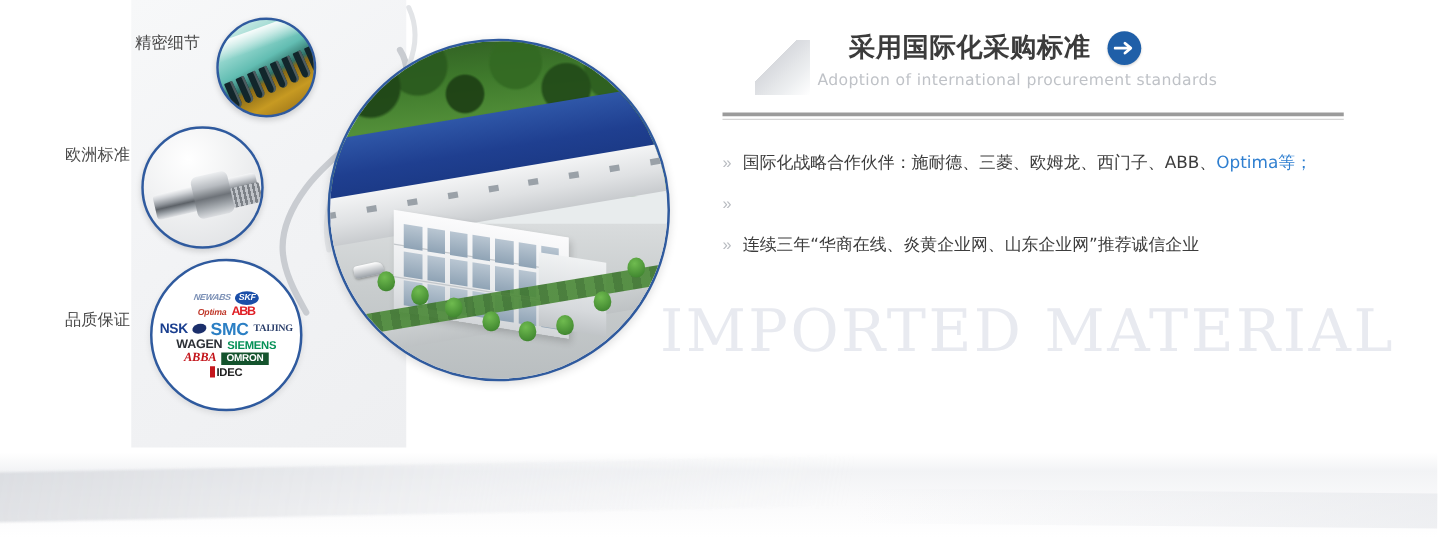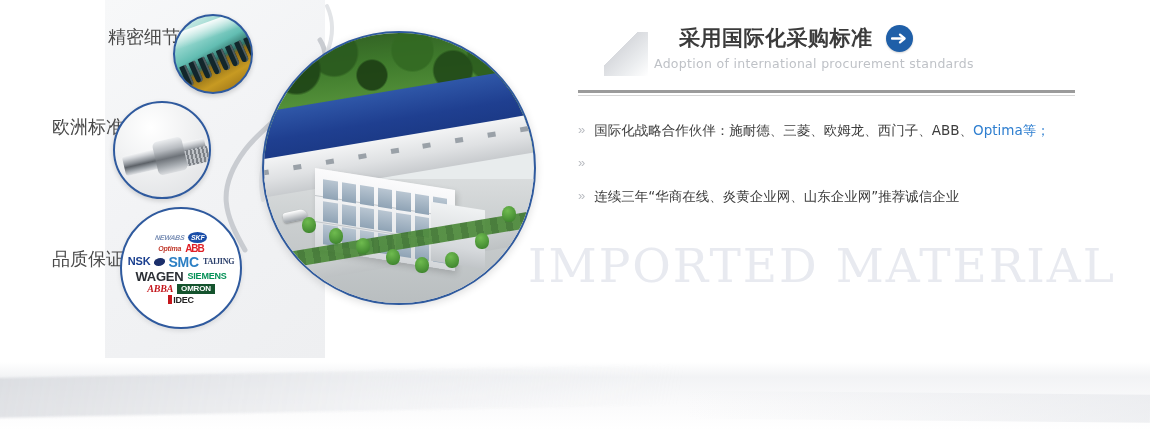--- a/index.html
+++ b/index.html
@@ -112,31 +112,31 @@
   .lg-newabs{ font-size:7px; color:#7a8fb5; font-style:italic; transform:skewX(-8deg); }
   .lg-skf{ font-size:7px; color:#fff; background:#1a4ea8; border-radius:50%;
            padding:2px 3px; font-style:italic; }
   .lg-optima{ font-size:7px; color:#c0392b; font-style:italic; }
   .lg-abb{ font-size:10px; color:#e01f26; letter-spacing:-1px; }
   .lg-nsk{ font-size:11px; color:#1a3f8f; }
   .lg-smc{ font-size:14px; color:#2b7fc4; }
   .lg-smc-dot{ display:inline-block; width:11px; height:8px; background:#1b2f6b;
                border-radius:50%; transform:skewX(-14deg); margin-right:-1px; }
   .lg-taijing{ font-size:8px; color:#2b3f6b; font-family:"Liberation Serif",serif; }
-  .lg-wagen{ font-size:13px; color:#2b2f35; }
+  .lg-wagen{ font-size:10px; color:#2b2f35; }
   .lg-siemens{ font-size:9px; color:#059157; }
   .lg-abba{ font-size:10px; color:#c4161c; font-style:italic;
             font-family:"Liberation Serif",serif; }
   .lg-omron{ font-size:8px; color:#fff; background:#14532d; padding:1px 4px; }
   .lg-idec{ font-size:9px; color:#222; }
   .lg-idec b{ display:inline-block; width:4px; height:9px; background:#c4161c;
               vertical-align:-1px; margin-right:1px; }
 
   .side-label{
-    position:absolute; font-size:18px; color:#4a4a4a; white-space:nowrap;
+    position:absolute; font-size:13px; color:#4a4a4a; white-space:nowrap;
     font-family:Liberation Mono, monospace;
   }
   #label-precision{ left:108px; top:25px; }
   #label-european{ left:52px;  top:115px; }
   #label-quality{  left:52px;  top:247px; }
 
   
   #factory-photo{
     position:absolute; left:262px; top:31px; width:274px; height:274px;
     border-radius:50%; overflow:hidden;

